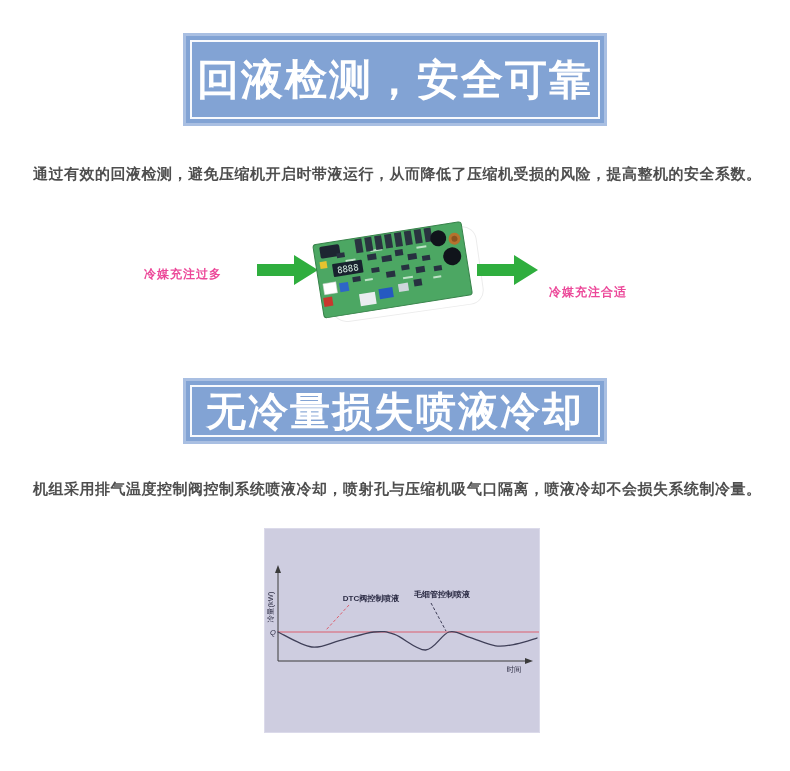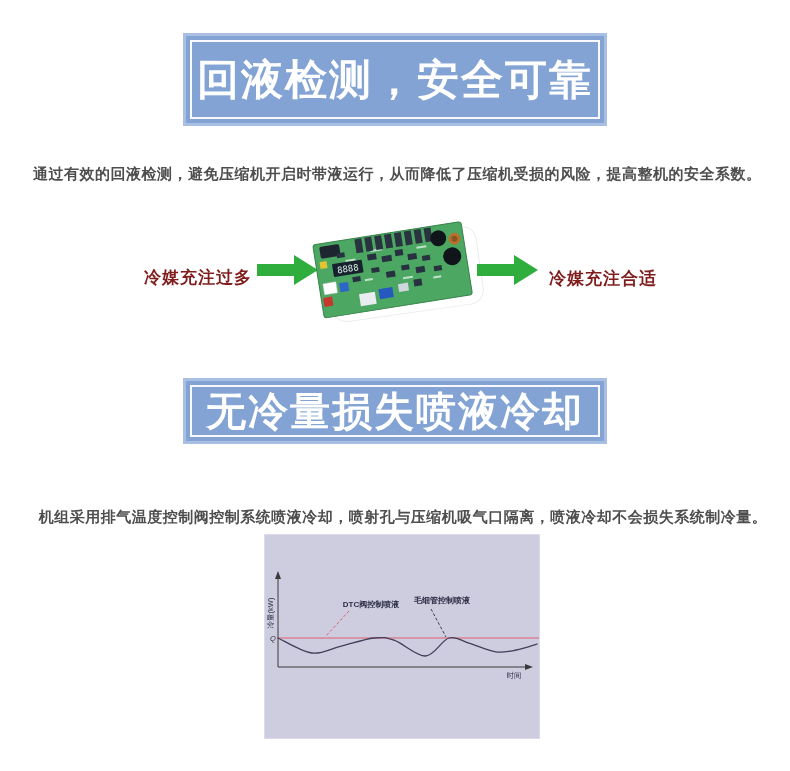--- a/index.html
+++ b/index.html
@@ -22,38 +22,38 @@
   #banner-1 { top:33px; height:93px; }
   #banner-1 .banner-title { font-size:42px;text-align:right; }
   #banner-2 { top:378px; height:66px; }
   #banner-2 .banner-title { font-size:40px; }
 
   .para {
     position:absolute; left:33px; width:740px;
     font-size:15px; color:#4e4e4e; letter-spacing:0.5px; line-height:20px;font-weight:bold;
   }
   #para-1 { top:164px; }
-  #para-2 { top:507px;text-align:center; }
+  #para-2 { top:479px; }
 
   
   .flow-label {
-    position:absolute; font-size:17px; font-weight:bold; color:#7f1d1d;
+    position:absolute; font-size:12px; font-weight:bold; color:#ec4899;
     letter-spacing:1px; white-space:nowrap;
   }
   #flow-label-left { left:144px; top:266px; }
-  #flow-label-right { left:549px; top:267px; }
+  #flow-label-right { left:549px; top:284px; }
   .flow-arrow { position:absolute; width:62px; height:32px; }
   #flow-arrow-1 { left:257px; top:254px; }
   #flow-arrow-2 { left:477px; top:254px; }
   #pcb-figure { position:absolute; left:312px; top:220px; width:172px; height:104px; }
 
   
   .chart-panel {
     position:absolute; left:264px; top:528px; width:276px; height:205px;
-    background:#cecde0; border:1px solid #dbdaea;margin-top:6px;
+    background:#cecde0; border:1px solid #dbdaea;
   }
   .chart-panel svg { position:absolute; left:0; top:0; }
   .chart-annotation { font-size:8px; font-weight:bold; fill:#2c2c45; }
   .chart-axis-label { font-size:7.5px; fill:#2e2e44; }
 </style>
 </head>
 <body>
 
 <div class="page">
 

